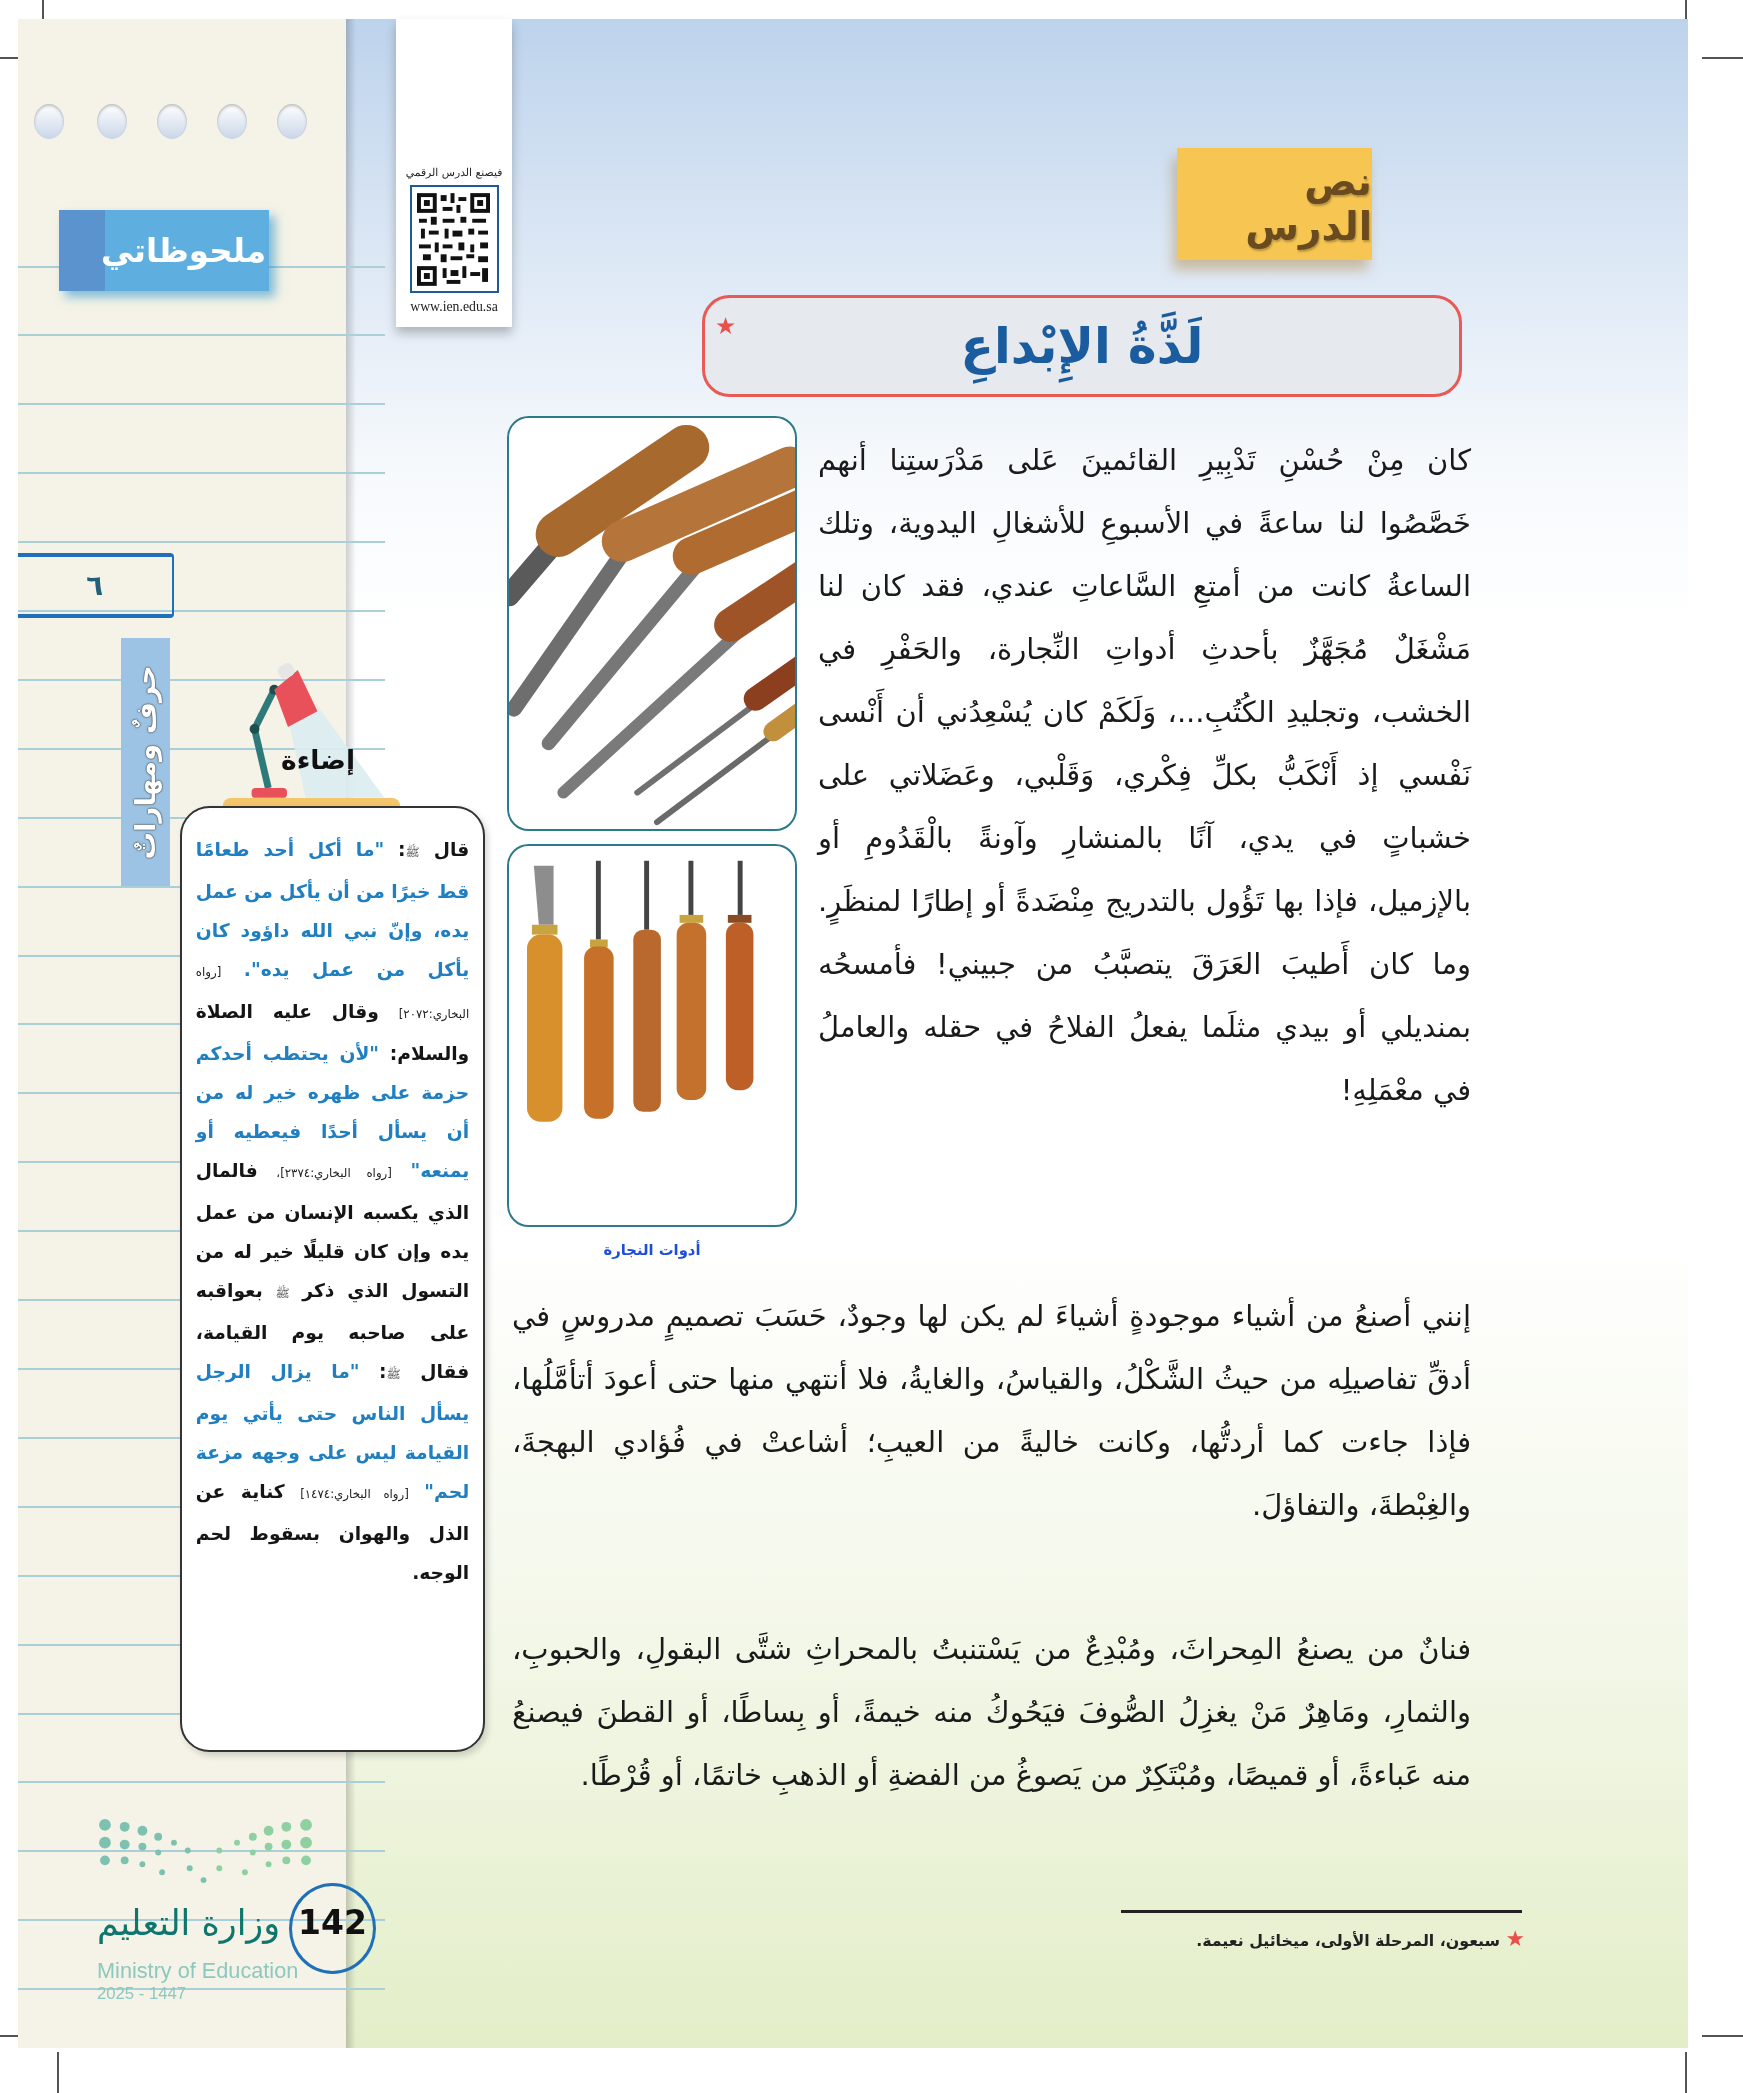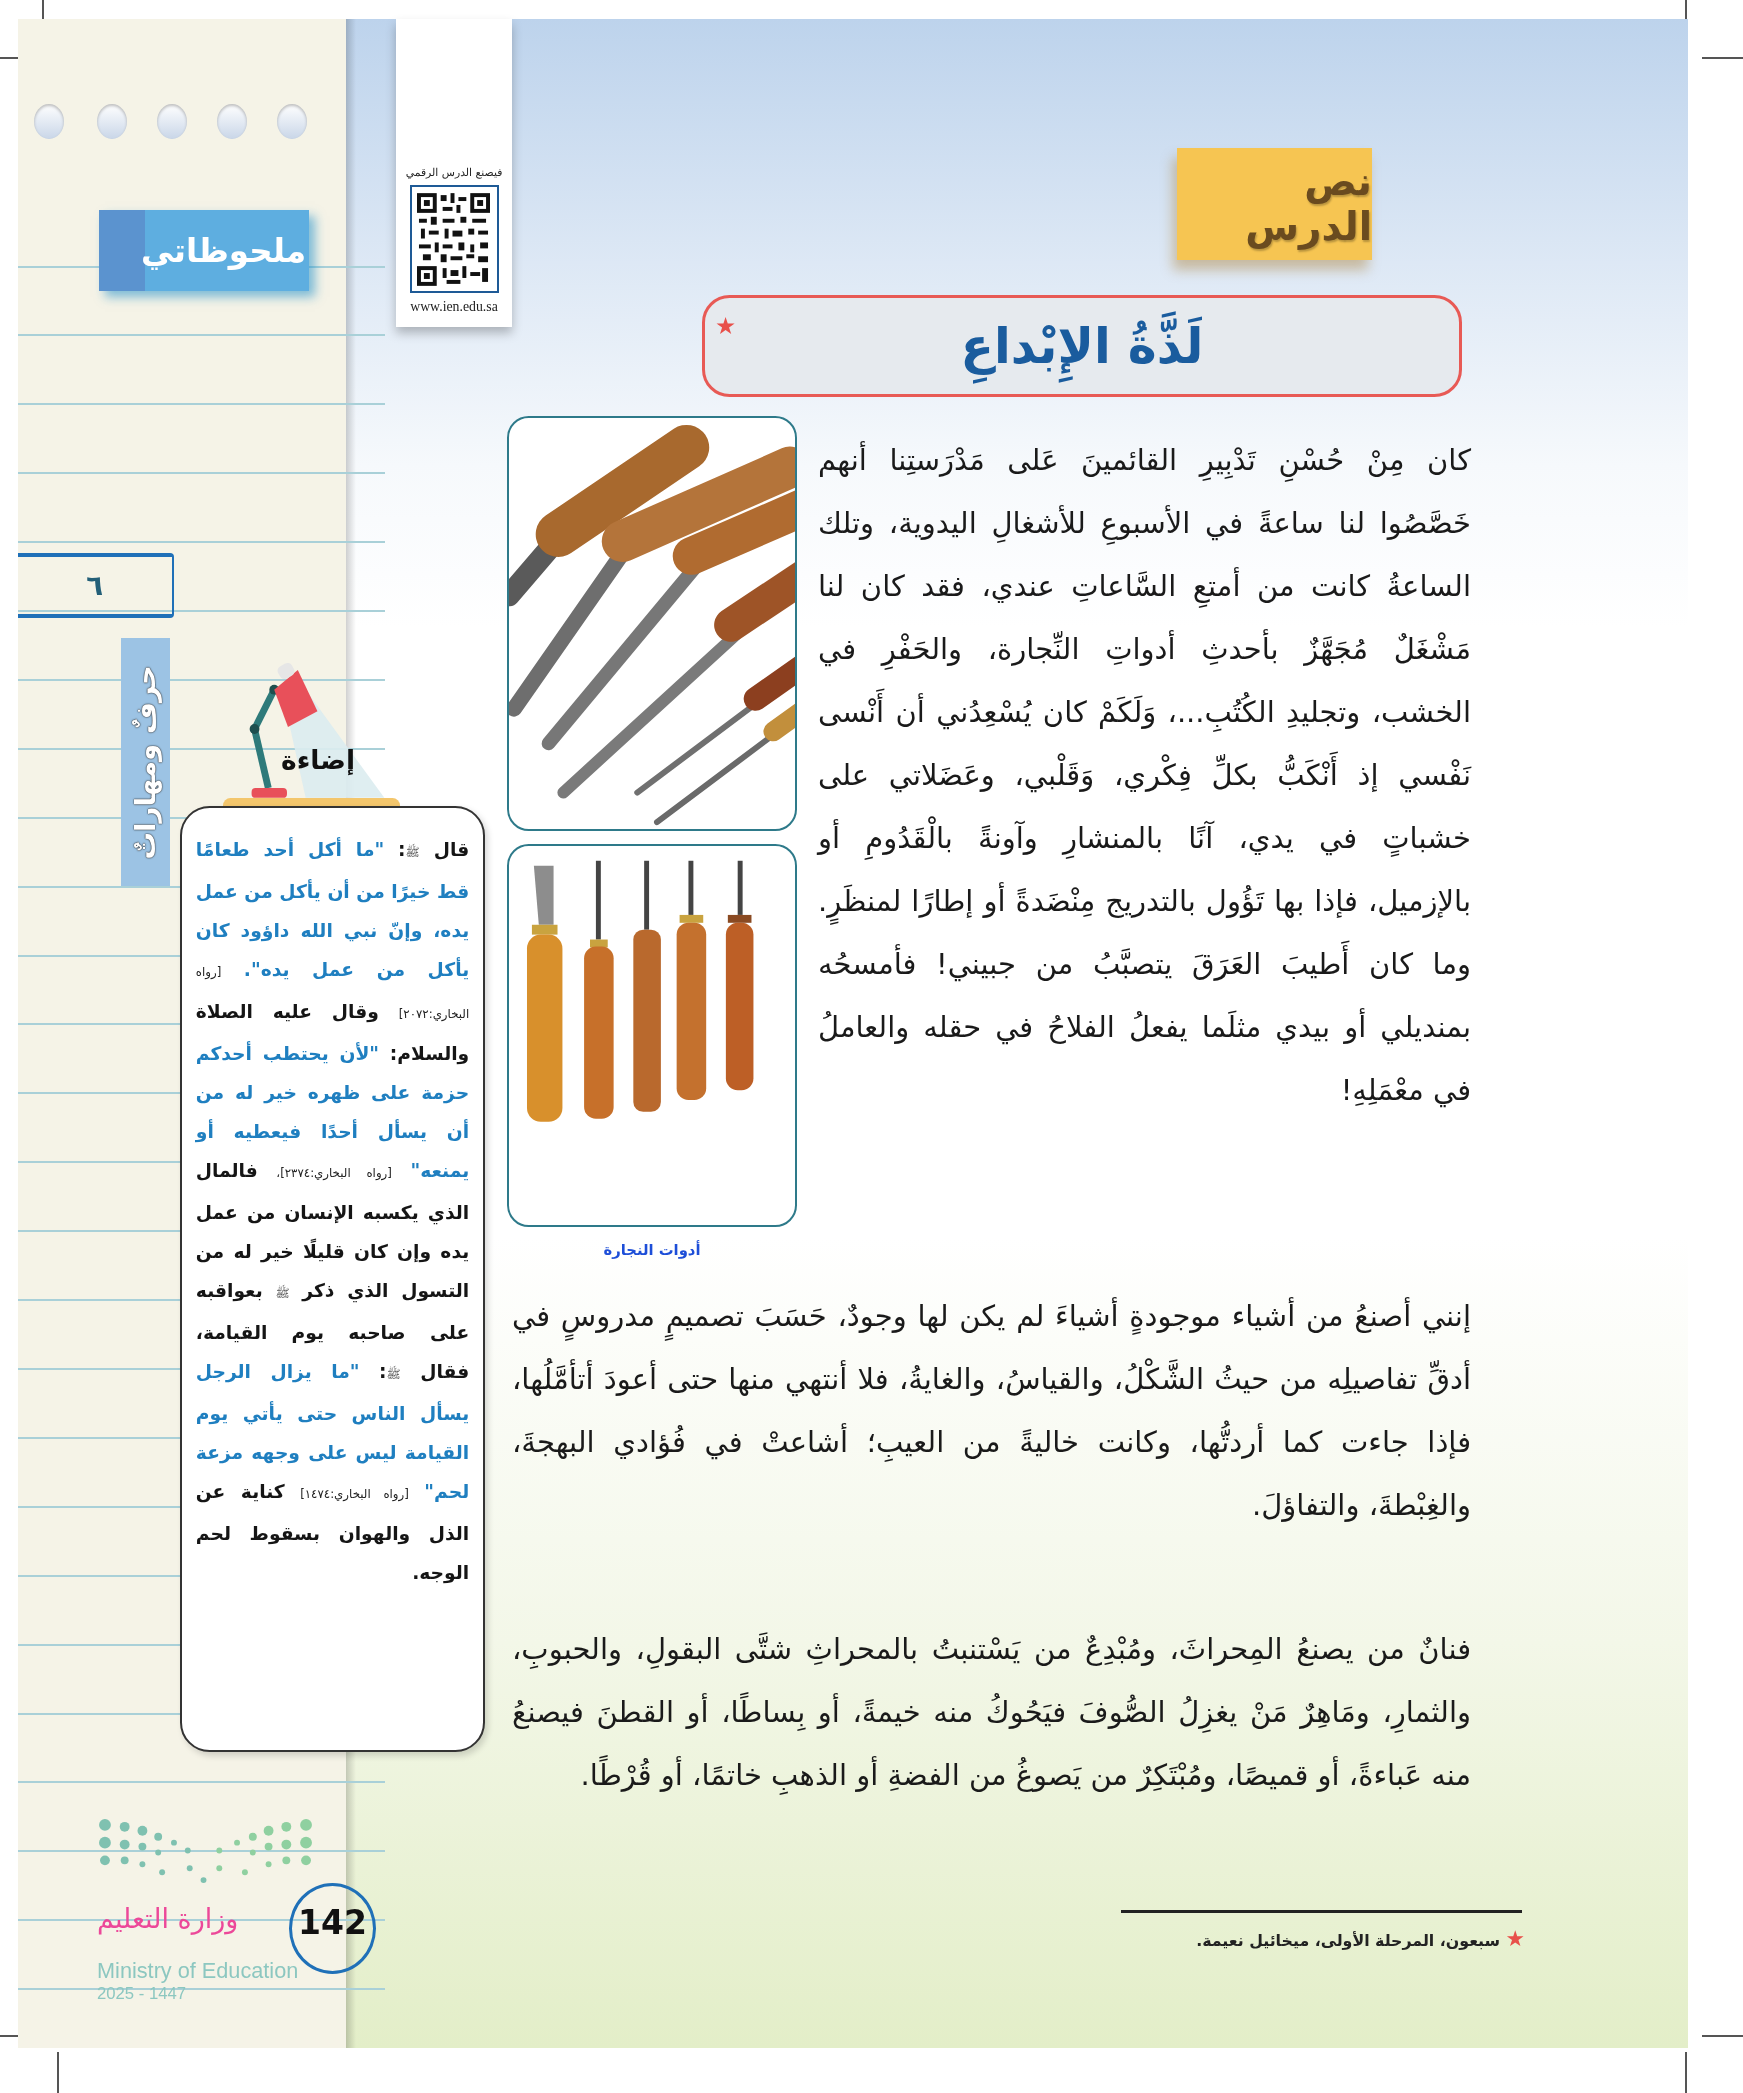--- a/index.html
+++ b/index.html
@@ -31,21 +31,21 @@
     position: absolute; top: 104px; width: 29.6px; height: 35px; border-radius: 50%;
     background: linear-gradient(to bottom, #ffffff 0%, #c9d6e8 100%);
     box-shadow: inset 0 2px 3px rgba(0,0,0,0.25);
   }
 
   
   .notes-tab {
     position: absolute; left: 59px; top: 210px; width: 210px; height: 81px;
     background: linear-gradient(to right, #5b93cf 0 22%, #5eaee0 22% 100%);
     box-shadow: 5.9px 5.9px 9.9px rgba(25,140,200,0.55);
-    display: flex; align-items: center; justify-content: center; padding-left: 39px; margin-left: 40px;
+    display: flex; align-items: center; justify-content: center; padding-left: 39px;
   }
   .notes-tab span { color: #fff; font-weight: bold; font-size: 32.5px; direction: rtl; }
 
   
   .qr-card {
     position: absolute; left: 396px; top: 18.7px; width: 116px; height: 308px; background: #fff;
     box-shadow: 0 5.9px 9.9px rgba(0,0,0,0.25);
     display: flex; flex-direction: column; align-items: center; justify-content: flex-end; padding-bottom: 11.8px;
   }
   .qr-label { font-family: "DejaVu Serif", serif; font-size: 10.8px; color: #222; direction: rtl; margin-bottom: 5.9px; }
@@ -124,21 +124,21 @@
   .hadith-box .ref { font-size: 11.8px; font-weight: normal; color: #222; }
   .hadith-box .pbuh { font-size: 11.8px; font-weight: normal; color:#333; }
 
   
   .moe-dots { position: absolute; left: 97px; top: 1817px; width: 217px; height: 69px; }
   .page-circle {
     position: absolute; left: 289px; top: 1883px; width: 87px; height: 91px;
     border: 3.9px solid #1f70b8; border-radius: 50%;
   }
   .page-num { position: absolute; left: 298px; top: 1903px; font-size: 33px; font-weight: bold; color: #111; }
-  .moe-ar { position: absolute; left: 97px; top: 1903px; font-size: 27px; color: #ec4899; direction: rtl; }
+  .moe-ar { position: absolute; left: 97px; top: 1903px; font-size: 35px; color: #0f766e; direction: rtl; }
   .moe-en { position: absolute; left: 97px; top: 1958px; font-size: 21.7px; color: #8cc7c0; font-family: "Liberation Sans", sans-serif; }
   .moe-year { position: absolute; left: 97px; top: 1984px; font-size: 16.7px; color: #8cc7c0; font-family: "Liberation Sans", sans-serif; }
 </style>
 </head>
 <body>
 
 <div class="crop" style="left:42px;top:0;width:2px;height:39px"></div>
 <div class="crop" style="left:0;top:57px;width:31.5px;height:2px"></div>
 <div class="crop" style="left:1685px;top:0;width:2px;height:41px"></div>
 <div class="crop" style="left:1702px;top:57px;width:41px;height:2px"></div>

